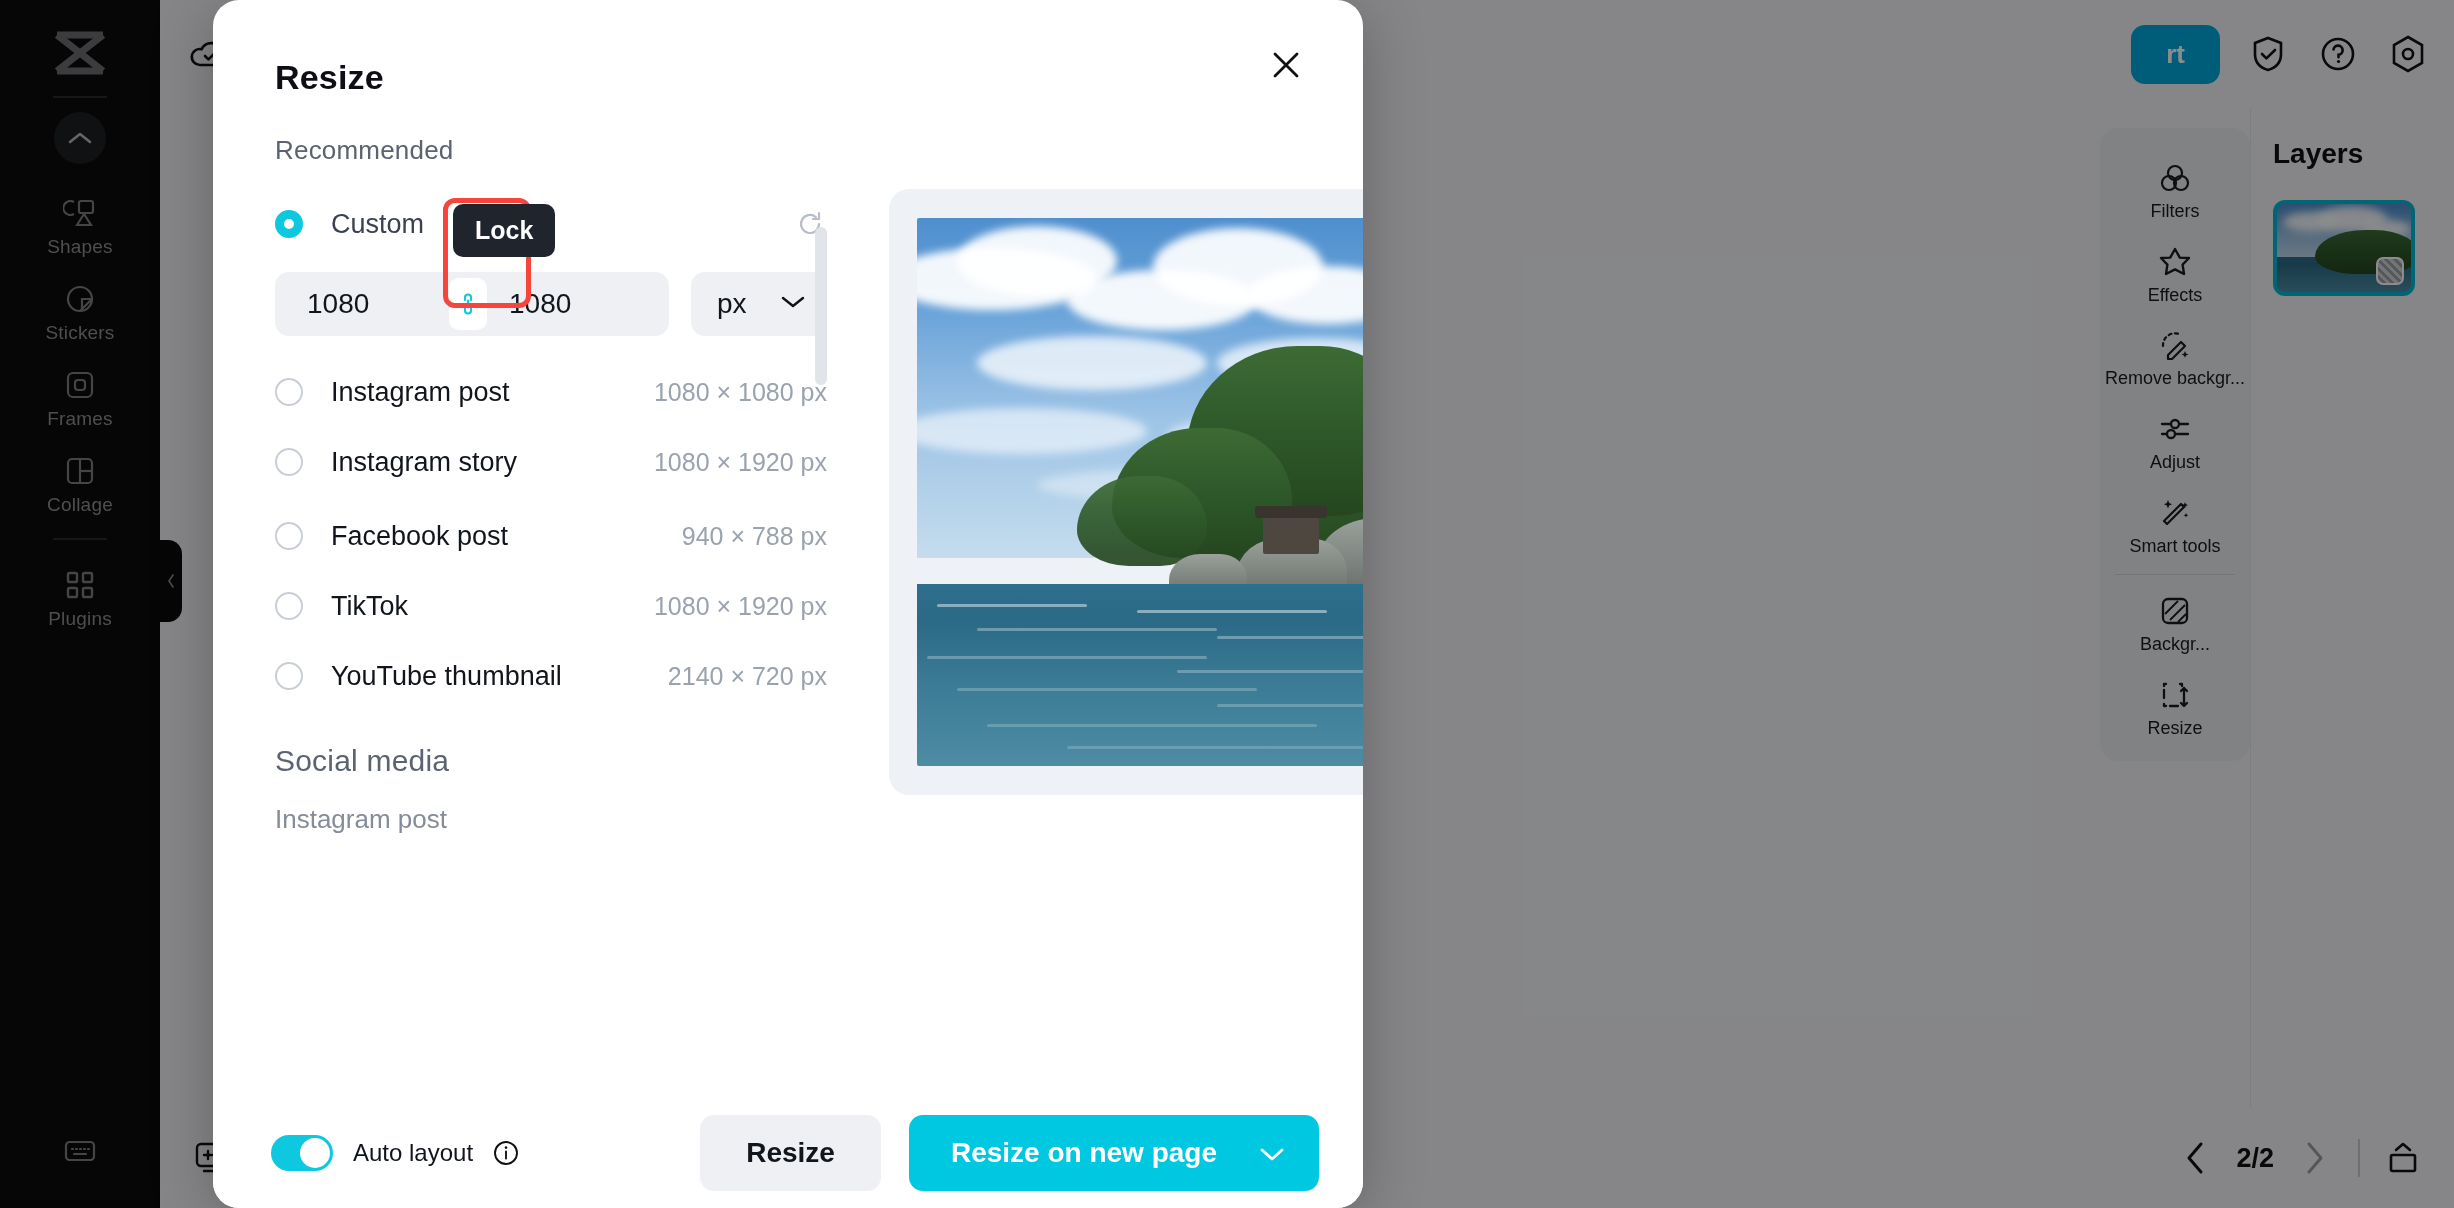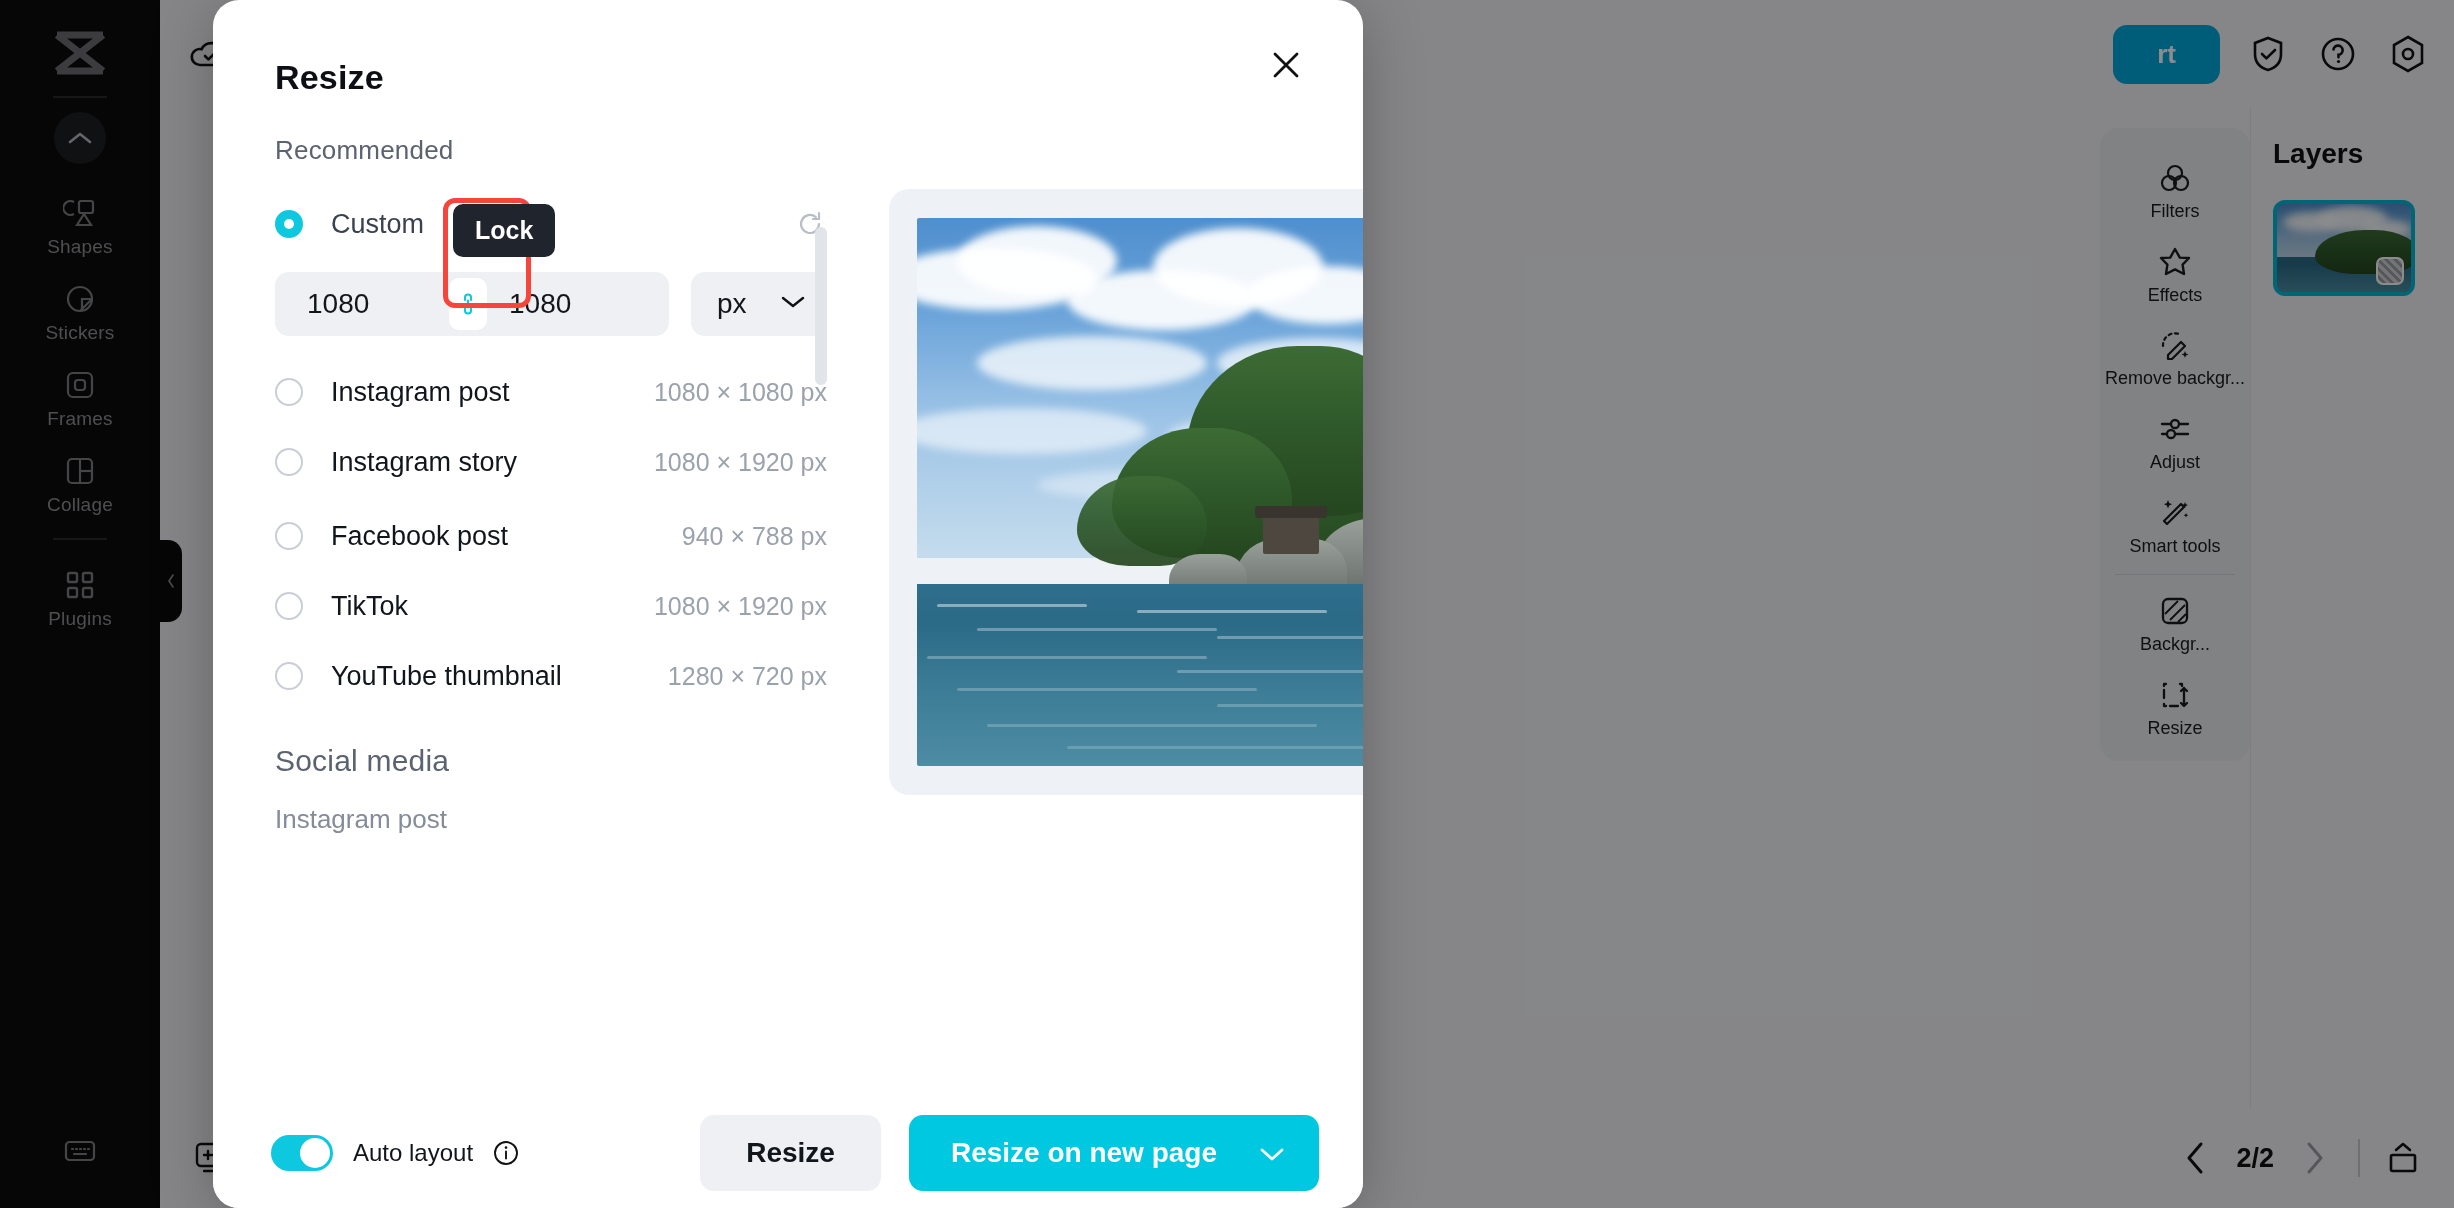--- a/index.html
+++ b/index.html
@@ -39,21 +39,21 @@
   .topbar {
     position: absolute; left: 160px; top: 0; right: 0; height: 108px;
     background: #f4f5f7; display: flex; align-items: center;
     padding: 0 24px; gap: 22px;
   }
   .cloud-ic { width: 52px; height: 52px; display:flex;align-items:center;justify-content:center; }
   .doc-title { font-size: 30px; color: #111; }
   .topbar-right { margin-left: auto; display: flex; align-items: center; gap: 26px; }
   .export-btn {
     background: #0ad; color: #fff; font-size: 26px; font-weight: 700;
-    border-radius: 14px; padding: 14px 44px; border: none;
+    border-radius: 14px; padding: 14px 35px; border: none;
   }
   .tb-ic { width: 44px; height: 44px; display:flex;align-items:center;justify-content:center; }
 
   .canvas-area {
     position: absolute; left: 160px; top: 108px; right: 310px; bottom: 100px;
     background: #f4f5f7;
   }
   .handle-tab {
     position: absolute; left: 160px; top: 540px;
     width: 22px; height: 82px; background: #0b0b0d;
@@ -549,21 +549,21 @@
           <span class="opt-dim">940 × 788 px</span>
         </div>
         <div class="opt-row" style="margin-top:22px;">
           <span class="radio"></span>
           <span class="opt-label dark">TikTok</span>
           <span class="opt-dim">1080 × 1920 px</span>
         </div>
         <div class="opt-row" style="margin-top:22px;">
           <span class="radio"></span>
           <span class="opt-label dark">YouTube thumbnail</span>
-          <span class="opt-dim">1280 × 720 px</span>
+          <span class="opt-dim">2140 × 720 px</span>
         </div>
 
         <div class="section-h2">Social media</div>
         <div class="sm-item">Instagram post</div>
 
         <div class="scroll-track">
           <div class="scroll-thumb"></div>
         </div>
       </div>
 

